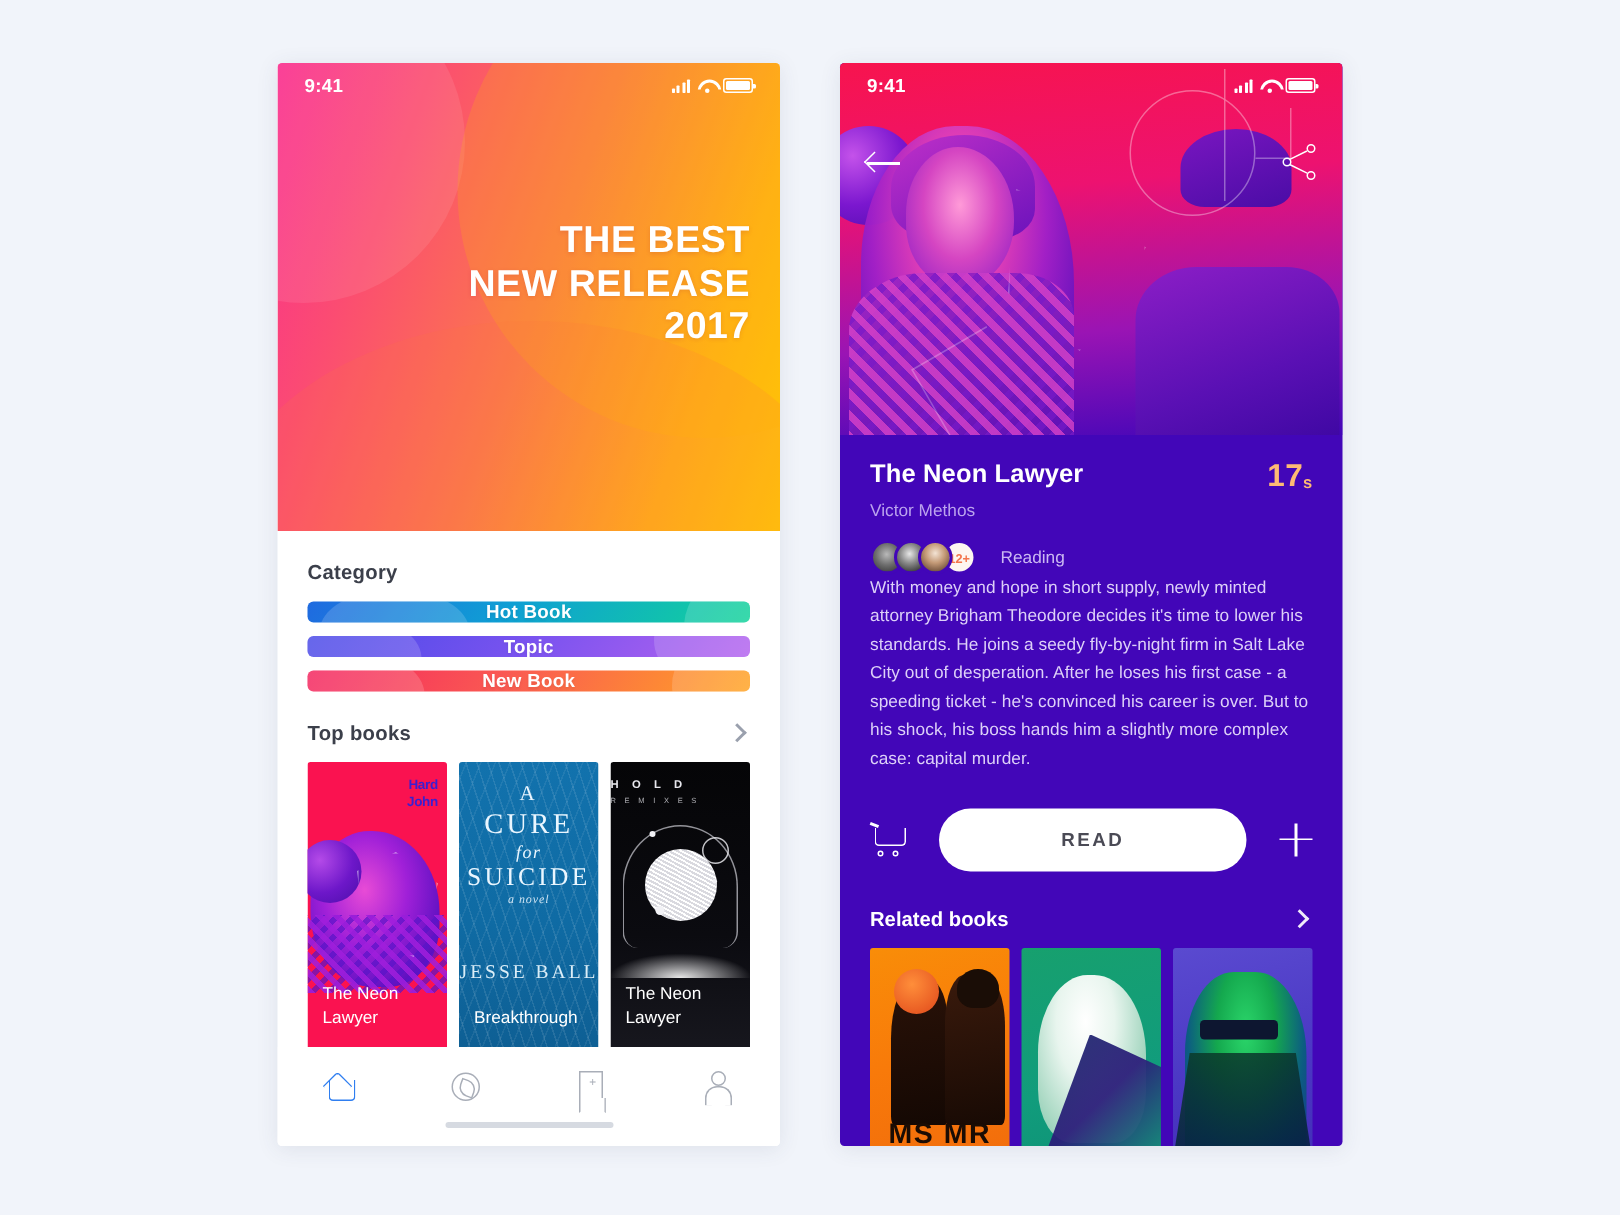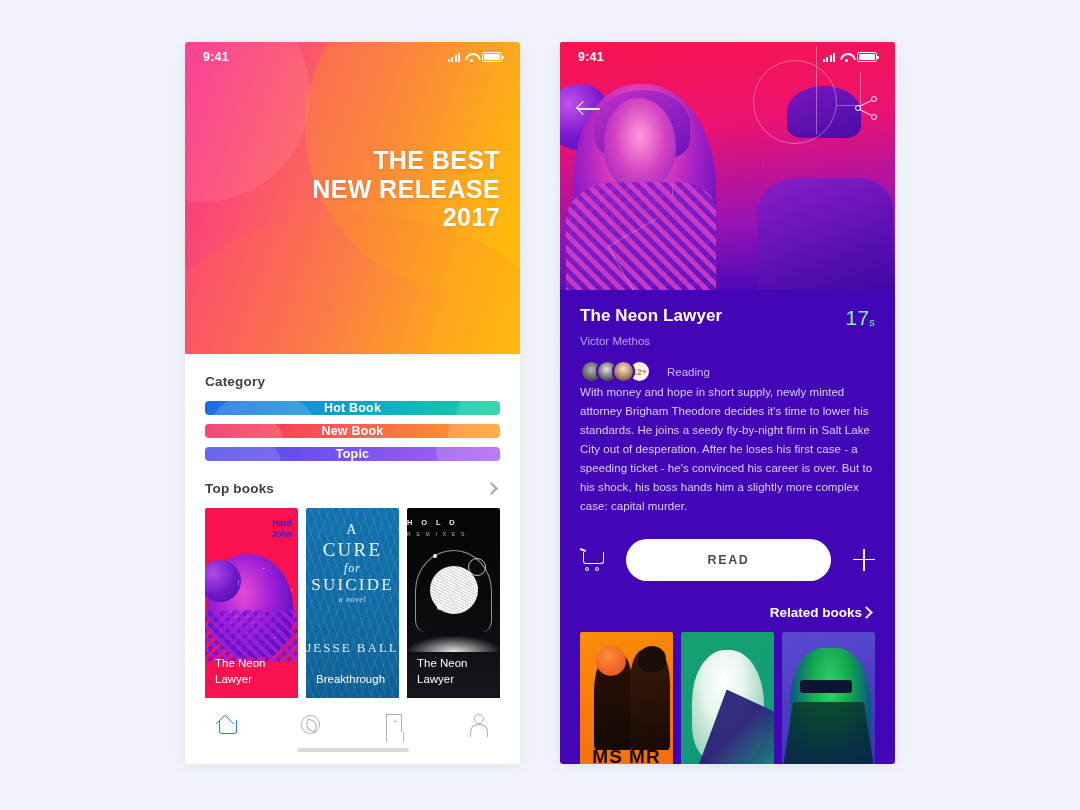--- a/index.html
+++ b/index.html
@@ -159,21 +159,21 @@
   .bk2 .cv{
     position:absolute; left:0; right:0; top:14px; text-align:center; color:#eaf6ff;
     font-family:"Liberation Serif", serif; letter-spacing:2.2px; line-height:1.18;
   }
   .bk2 .cv .l1{ font-size:14px; }
   .bk2 .cv .l2{ font-size:19px; }
   .bk2 .cv .l3{ font-size:12px; font-style:italic; letter-spacing:1px;}
   .bk2 .cv .l4{ font-size:17px; }
   .bk2 .cv .l5{ font-size:8px; font-style:italic; letter-spacing:.6px; opacity:.85;}
   .bk2 .auth{
-    position:absolute; left:0; right:0; bottom:44px; text-align:center;
+    position:absolute; left:0; right:0; bottom:44px; text-align:right;
     font-family:"Liberation Serif", serif; font-size:13px; letter-spacing:2px;
     color:rgba(235,248,255,.92);
   }
   
   .bk3 .art{ background: linear-gradient(180deg,#050507 0%,#0b0b10 60%,#17171e 100%); }
   .bk3 .top{
     position:absolute; left:0; right:0; top:8px; text-align:left; color:#e8e8ee;
     font-size:7.5px; letter-spacing:3.4px; line-height:1.9; font-weight:bold;
   }
   .bk3 .top .s{ font-size:5px; letter-spacing:2.2px; opacity:.72; font-weight:400;}
@@ -362,21 +362,21 @@
   .share-btn .s3{ right:0; bottom:0; }
   .share-btn .ln{
     position:absolute; height:1.4px; background:#fff; width:13px; display:block;
   }
   .share-btn .l1{ left:4px; top:7px; transform: rotate(-26deg); }
   .share-btn .l2{ left:4px; top:16px; transform: rotate(26deg); }
 
   .detail{ padding: 16px 20px 0 20px; color:#fff; }
   .title-row{ display:flex; align-items:flex-start; justify-content:space-between; }
   .bk-title{ font-size:17px; font-weight:bold; letter-spacing:.1px; }
-  .bk-price{ font-size:21px; font-weight:normal; color:#86efac; letter-spacing:.2px;}
+  .bk-price{ font-size:21px; font-weight:bold; color:#fdba74; letter-spacing:.2px;}
   .bk-price sub{ font-size:11px; vertical-align:baseline; position:relative; top:1px;}
   .bk-author{ font-size:11.5px; color:#bba3ee; margin-top:5px; }
   .readers{ display:flex; align-items:center; margin-top:13px; }
   .av{
     width:23px; height:23px; border-radius:50%; border:2px solid #4206b8;
     margin-right:-7px; overflow:hidden; position:relative;
   }
   .av1{ background: radial-gradient(circle at 48% 40%, #b9b9b9 0%, #6d6d6d 48%, #2a2a2a 100%); }
   .av2{ background: radial-gradient(circle at 44% 38%, #e7e7e7 0%, #8a8a8a 40%, #121212 100%); }
   .av3{ background: radial-gradient(circle at 50% 36%, #f3e3d4 0%, #c49a77 42%, #4a3020 100%); }
@@ -412,21 +412,21 @@
     flex:1; margin:0 22px; height:42px; background:#fff; border-radius:21px;
     display:flex; align-items:center; justify-content:center;
     color:#4a4a55; font-size:12.5px; font-weight:bold; letter-spacing:1.6px;
     border:none; font-family:"Liberation Sans", sans-serif; cursor:pointer;
   }
   .plus-ico{ width:22px; height:22px; position:relative; }
   .plus-ico::before{ content:''; position:absolute; left:0; top:10px; width:22px; height:1.8px; background:#fff; }
   .plus-ico::after{ content:''; position:absolute; left:10px; top:0; width:1.8px; height:22px; background:#fff; }
 
   .rel-head{
-    display:flex; align-items:center; justify-content:flex-end;
+    display:flex; align-items:center; justify-content:space-between;
     padding: 24px 20px 0 20px; color:#fff;
   }
   .rel-head .t{ font-size:13.5px; font-weight:bold; }
   .chev-w{
     width:9px; height:9px; border-right:2px solid #fff; border-top:2px solid #fff;
     transform: rotate(45deg); margin-right:4px; opacity:.92;
   }
   .rels{ display:flex; gap:8px; padding: 12px 20px 0 20px; }
   .rel{
     flex:1; height:162px; border-radius:2px; position:relative; overflow:hidden;
@@ -521,29 +521,29 @@
     <div class="sec-head">
       <div class="section-title">Category</div>
     </div>
 
     <div class="cats">
       <div class="cat cat1">
         <div class="bub b1"></div>
         <div class="bub b2"></div>
         <span>Hot Book</span>
       </div>
+      <div class="cat cat2">
+        <div class="bub b1"></div>
+        <div class="bub b2"></div>
+        <span>Topic</span>
+      </div>
       <div class="cat cat3">
         <div class="bub b1"></div>
         <div class="bub b2"></div>
         <span>New Book</span>
-      </div>
-      <div class="cat cat2">
-        <div class="bub b1"></div>
-        <div class="bub b2"></div>
-        <span>Topic</span>
       </div>
     </div>
 
     <div class="sec-head">
       <div class="section-title">Top books</div>
       <div class="chev"></div>
     </div>
 
     <div class="books">
       <div class="book bk1">

